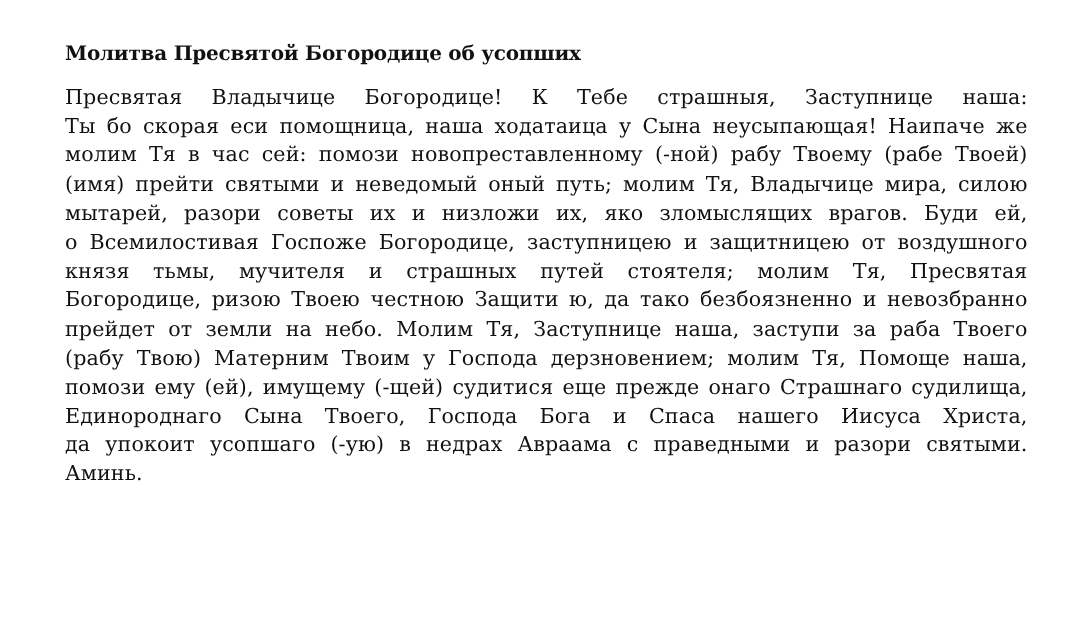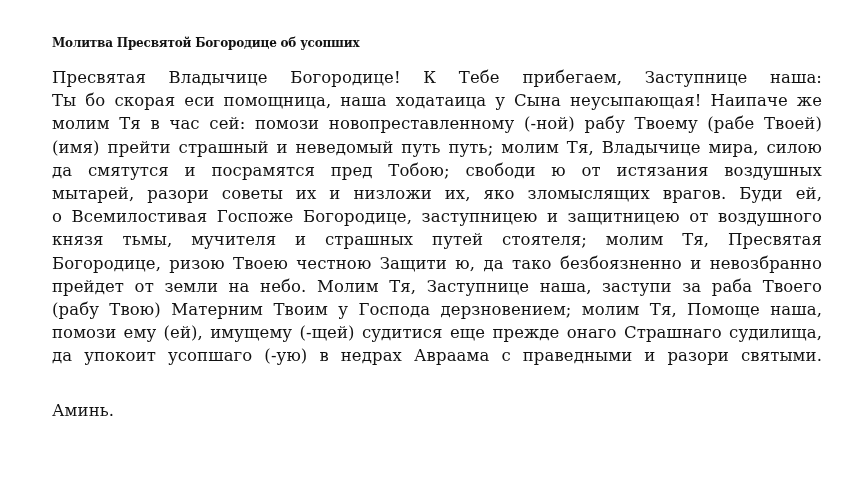--- a/index.html
+++ b/index.html
@@ -17,57 +17,56 @@
     }
     .doc {
       position: absolute;
       left: 52px;
       top: 32px;
       width: 770px;
     }
     .title {
       font-family: "DejaVu Serif", serif;
       font-weight: bold;
-      font-size: 12px;
+      font-size: 16px;
       line-height: 22px;
       margin: 0 0 12px 0;
       letter-spacing: -0.2px;
     }
     .body-text {
       margin: 0;
     }
     .line {
       display: block;
       font-size: 16.5px;
       line-height: 23.2px;
       height: 23.2px;
       white-space: nowrap;
       text-align: justify;
       text-align-last: justify;
       letter-spacing: 0.1px;
     }
     .line.last {
       text-align-last: left;
-      margin-top: 32px;
     }
   </style>
 </head>
 <body>
 
 <div class="doc">
   <h1 class="title">Молитва Пресвятой Богородице об усопших</h1>
   <div class="body-text">
-    <span class="line">Пресвятая Владычице Богородице! К Тебе прибегаем, Заступнице наша:</span>
+    <span class="line">Пресвятая Владычице Богородице! К Тебе страшныя, Заступнице наша:</span>
     <span class="line">Ты бо скорая еси помощница, наша ходатаица у Сына неусыпающая! Наипаче же</span>
     <span class="line">молим Тя в час сей: помози новопреставленному (-ной) рабу Твоему (рабе Твоей)</span>
-    <span class="line">(имя) прейти страшный и неведомый путь путь; молим Тя, Владычице мира, силою</span>
-    <span class="line">да смятутся и посрамятся пред Тобою; свободи ю от истязания воздушных</span>
+    <span class="line">(имя) прейти святыми и неведомый оный путь; молим Тя, Владычице мира, силою</span>
     <span class="line">мытарей, разори советы их и низложи их, яко зломыслящих врагов. Буди ей,</span>
     <span class="line">о Всемилостивая Госпоже Богородице, заступницею и защитницею от воздушного</span>
     <span class="line">князя тьмы, мучителя и страшных путей стоятеля; молим Тя, Пресвятая</span>
     <span class="line">Богородице, ризою Твоею честною Защити ю, да тако безбоязненно и невозбранно</span>
     <span class="line">прейдет от земли на небо. Молим Тя, Заступнице наша, заступи за раба Твоего</span>
     <span class="line">(рабу Твою) Матерним Твоим у Господа дерзновением; молим Тя, Помоще наша,</span>
     <span class="line">помози ему (ей), имущему (-щей) судитися еще прежде онаго Страшнаго судилища,</span>
+    <span class="line">Единороднаго Сына Твоего, Господа Бога и Спаса нашего Иисуса Христа,</span>
     <span class="line">да упокоит усопшаго (-ую) в недрах Авраама с праведными и разори святыми.</span>
     <span class="line last">Аминь.</span>
   </div>
 </div>
 
 </body></html>

